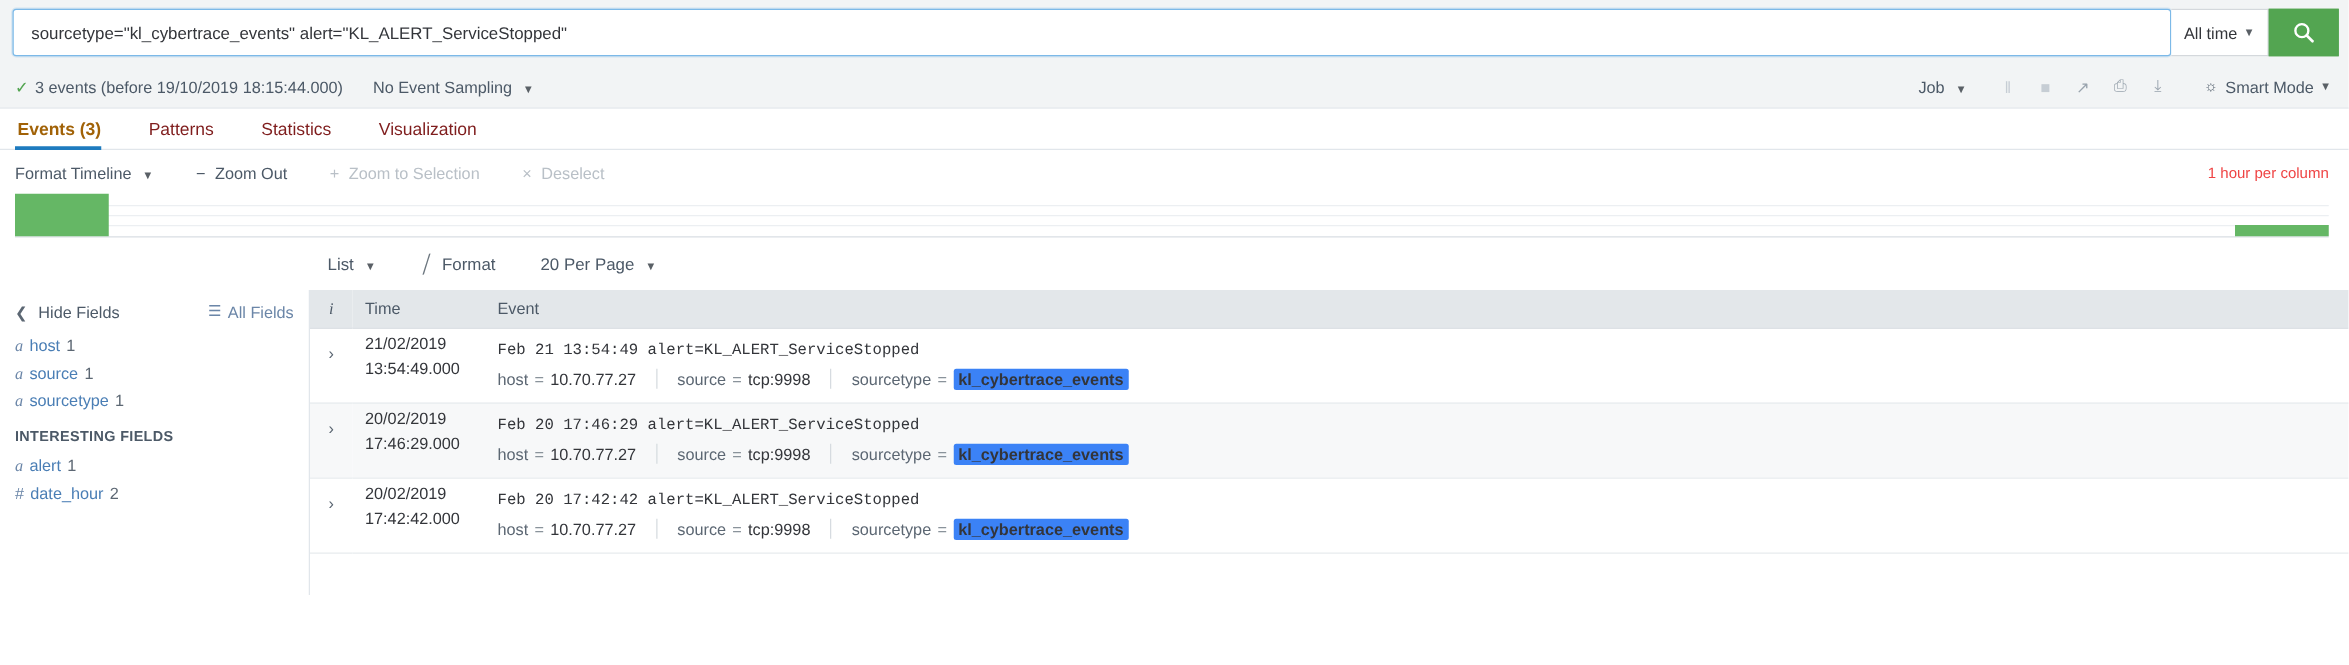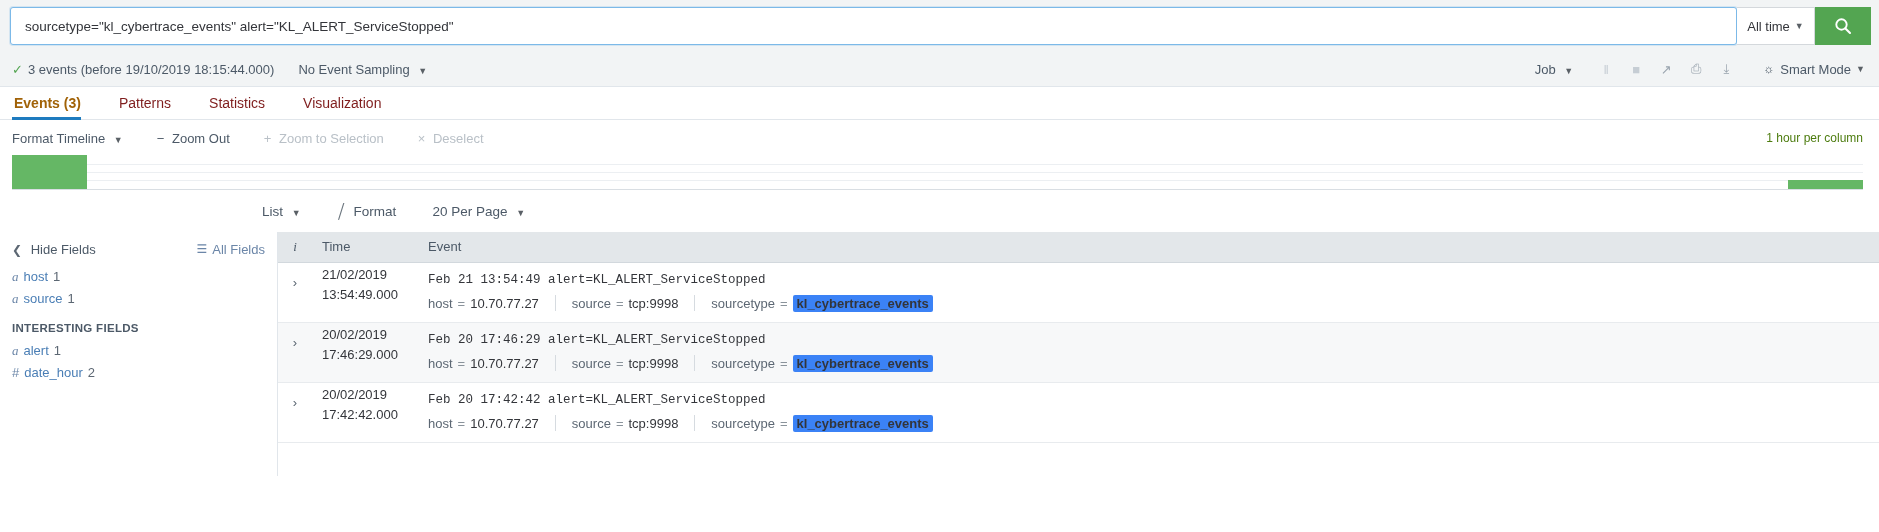--- a/index.html
+++ b/index.html
@@ -123,21 +123,21 @@
     display: flex;
     align-items: center;
     padding: 0 16px 0 12px;
     font-size: 13px;
     background: #ffffff;
   }
   .tl-item { margin-right: 34px; color: #4c5967; cursor: pointer; white-space: nowrap; }
   .tl-item.dim { color: #b9c0c7; cursor: default; }
   .tl-sym { margin-right: 4px; }
   .tl-spacer { flex: 1; }
-  .tl-scale { color: #4d7c0f; font-size: 12px; }
+  .tl-scale { color: #ef4444; font-size: 12px; }
 
   
   .timeline-chart {
     position: relative;
     height: 34px;
     margin: 0 16px 0 12px;
     border-bottom: 1px solid #d9dee3;
   }
   .tl-grid {
     position: absolute; left: 0; right: 0;
@@ -159,21 +159,21 @@
     background: #ffffff;
   }
   .rc-item { margin-right: 36px; color: #4c5967; cursor: pointer; white-space: nowrap; }
   .pencil { color: #6b757e; margin-right: 5px; display:inline-block; transform: rotate(-10deg); }
 
   
   .body-split { display: flex; height: 244px; }
 
   
   .sidebar {
-    width: 278px;
+    width: 248px;
     border-right: 1px solid #e1e6eb;
     background: #ffffff;
     padding: 0;
     flex-shrink: 0;
   }
   .sidebar-head {
     display: flex;
     align-items: center;
     height: 34px;
     padding: 0 12px 0 12px;
@@ -364,20 +364,23 @@
         <span class="list-icon">☰</span>
         <span>All Fields</span>
       </span>
     </div>
 
     <div class="field-item">
       <span class="ftype">a</span><span class="fname">host</span><span class="fcount">1</span>
     </div>
     <div class="field-item">
       <span class="ftype">a</span><span class="fname">source</span><span class="fcount">1</span>
+    </div>
+    <div class="field-item">
+      <span class="ftype">a</span><span class="fname">sourcetype</span><span class="fcount">1</span>
     </div>
 
     <div class="field-group-title">INTERESTING FIELDS</div>
     <div class="field-item">
       <span class="ftype">a</span><span class="fname">alert</span><span class="fcount">1</span>
     </div>
     <div class="field-item">
       <span class="ftype num">#</span><span class="fname">date_hour</span><span class="fcount">2</span>
     </div>
   </div>

